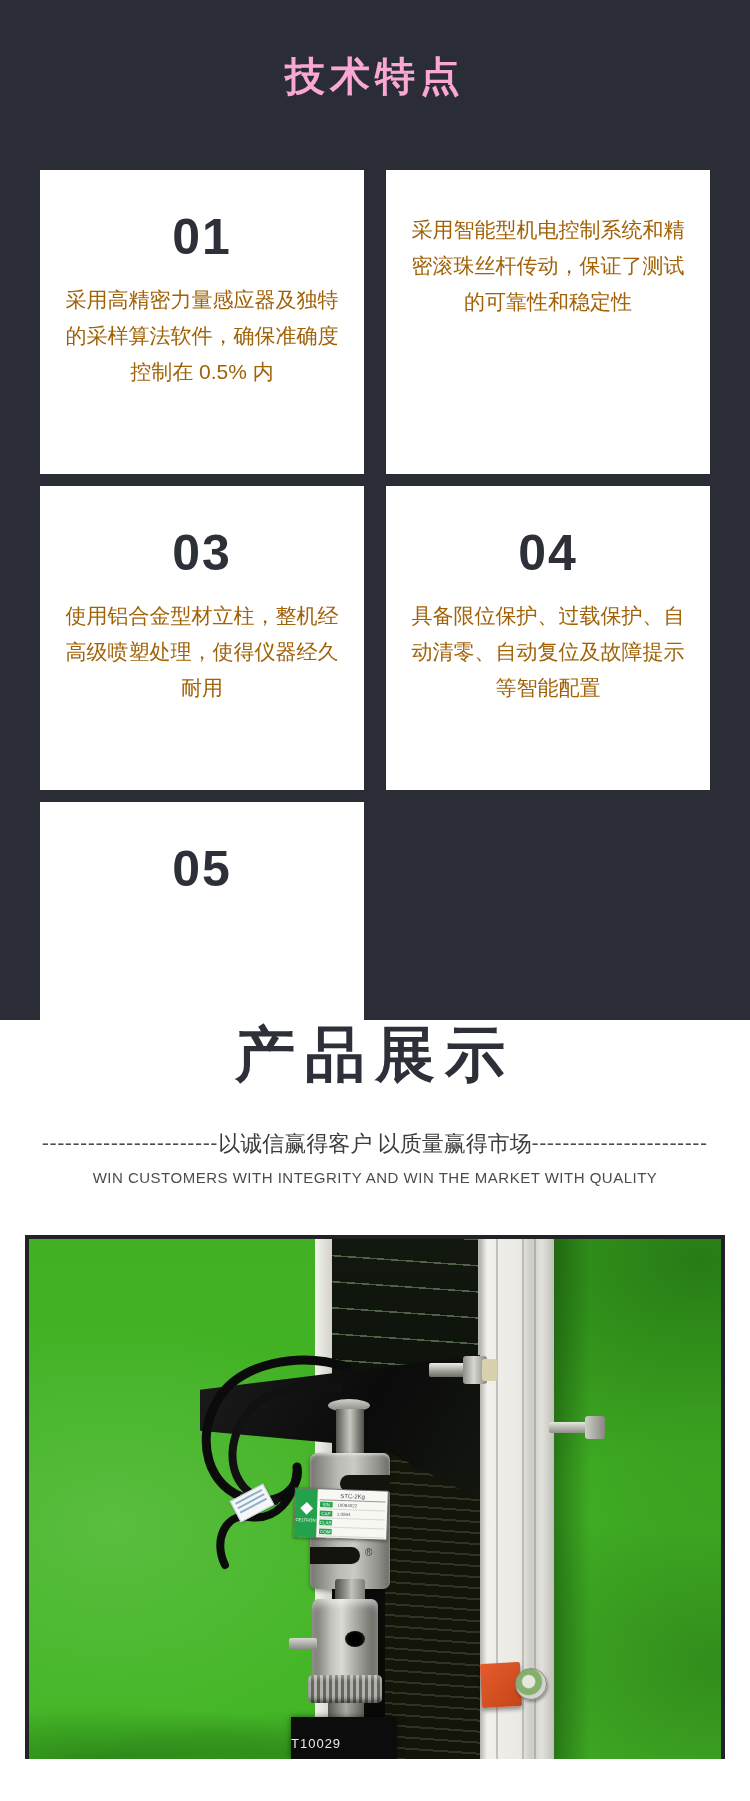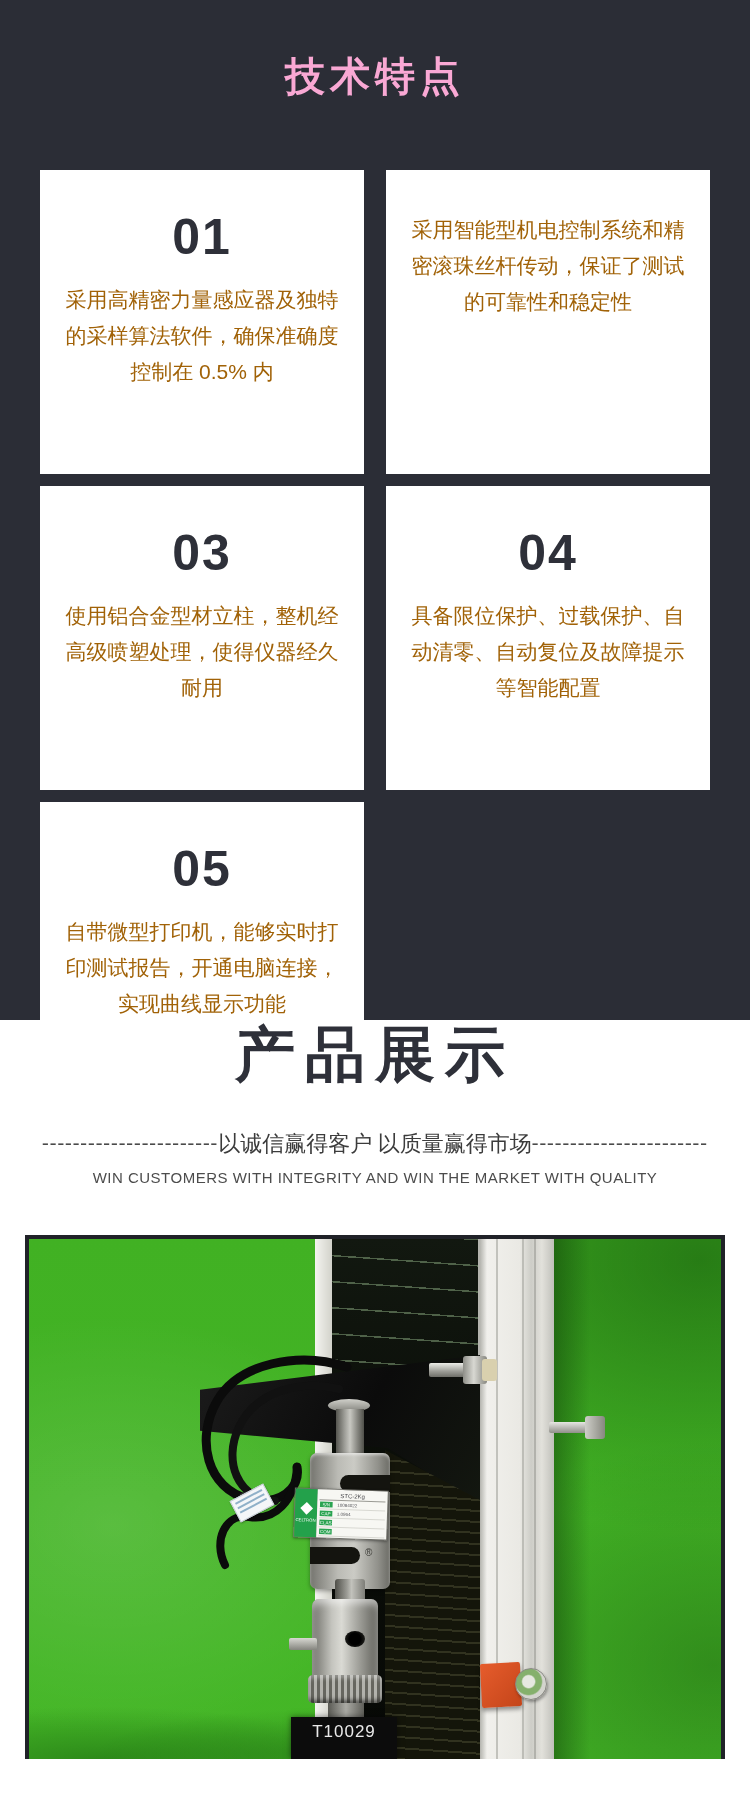--- a/index.html
+++ b/index.html
@@ -93,21 +93,21 @@
              background:linear-gradient(180deg,#d8d8d2,#84847e);}
   .p-pin-head{left:246px;top:393px;width:24px;height:24px;border-radius:50%;
               background:radial-gradient(circle at 40% 38%,#e2e2dc 0 30%,#a2a29c 60%,#66666o);}
   .p-knurl{left:279px;top:436px;width:74px;height:28px;border-radius:5px;
            background:repeating-linear-gradient(90deg,#b2b2ac 0 3px,#66665f 3px 6px);
            box-shadow:inset 0 3px 4px rgba(255,255,255,0.35), inset 0 -3px 4px rgba(0,0,0,0.5);}
   .p-hex-sm{left:299px;top:464px;width:36px;height:16px;
             background:linear-gradient(90deg,#5a5a54,#aaaaa4 50%,#5f5f59);}
   .p-block{left:262px;top:478px;width:106px;height:42px;background:#0c0c0c;
            box-shadow:0 0 6px rgba(0,0,0,0.5);}
-  .p-serial{position:relative;display:block;padding-top:5px;text-align:center;font-size:17px;
+  .p-serial{position:relative;display:block;padding-top:19px;font-size:13px;
             letter-spacing:1px;color:#e9e9e9;}
   .p-tag{left:204px;top:252px;width:38px;height:24px;background:#f4f6f8;transform:rotate(-28deg);
          border:1px solid #c4ccd4;box-shadow:0 1px 2px rgba(0,0,0,0.35);padding:3px 3px 0;box-sizing:border-box;}
   .p-tag i{position:relative;display:block;height:2px;background:#8fb0c8;margin-bottom:3px;}
   .p-handle{left:452px;top:424px;width:40px;height:44px;border-radius:2px;transform:rotate(-3deg);
             background:linear-gradient(135deg,#e65c2c,#c4451a);box-shadow:0 3px 4px rgba(0,0,0,0.4);}
   .p-knob{left:486px;top:429px;width:30px;height:30px;border-radius:50%;border:1px solid #8a8a84;
           background:radial-gradient(circle at 42% 42%,#e6e8e0 0 24%,#85b06c 30% 52%,#d4d4ce 58% 72%,#82827c 78%);
           box-shadow:1px 2px 3px rgba(0,0,0,0.35);}
   .p-cables{left:150px;top:110px;}
@@ -130,21 +130,20 @@
       <div class="card">
         <div class="num">03</div>
         <p class="desc">使用铝合金型材立柱，整机经高级喷塑处理，使得仪器经久耐用</p>
       </div>
       <div class="card">
         <div class="num">04</div>
         <p class="desc">具备限位保护、过载保护、自动清零、自动复位及故障提示等智能配置</p>
       </div>
       <div class="card">
         <div class="num">05</div>
-        <p class="desc">自带微型打印机，能够实时打印测试报告，开通电脑连接，实现曲线显示功能</p>
       </div>
     </div>
   </section>
 
   <section class="product">
     <h2 class="product-title">产品展示</h2>
     <div class="tagline">
       <span class="dash">-----------------------</span><span>以诚信赢得客户 以质量赢得市场</span><span class="dash">-----------------------</span>
     </div>
     <div class="subtitle-en">WIN CUSTOMERS WITH INTEGRITY AND WIN THE MARKET WITH QUALITY</div>

